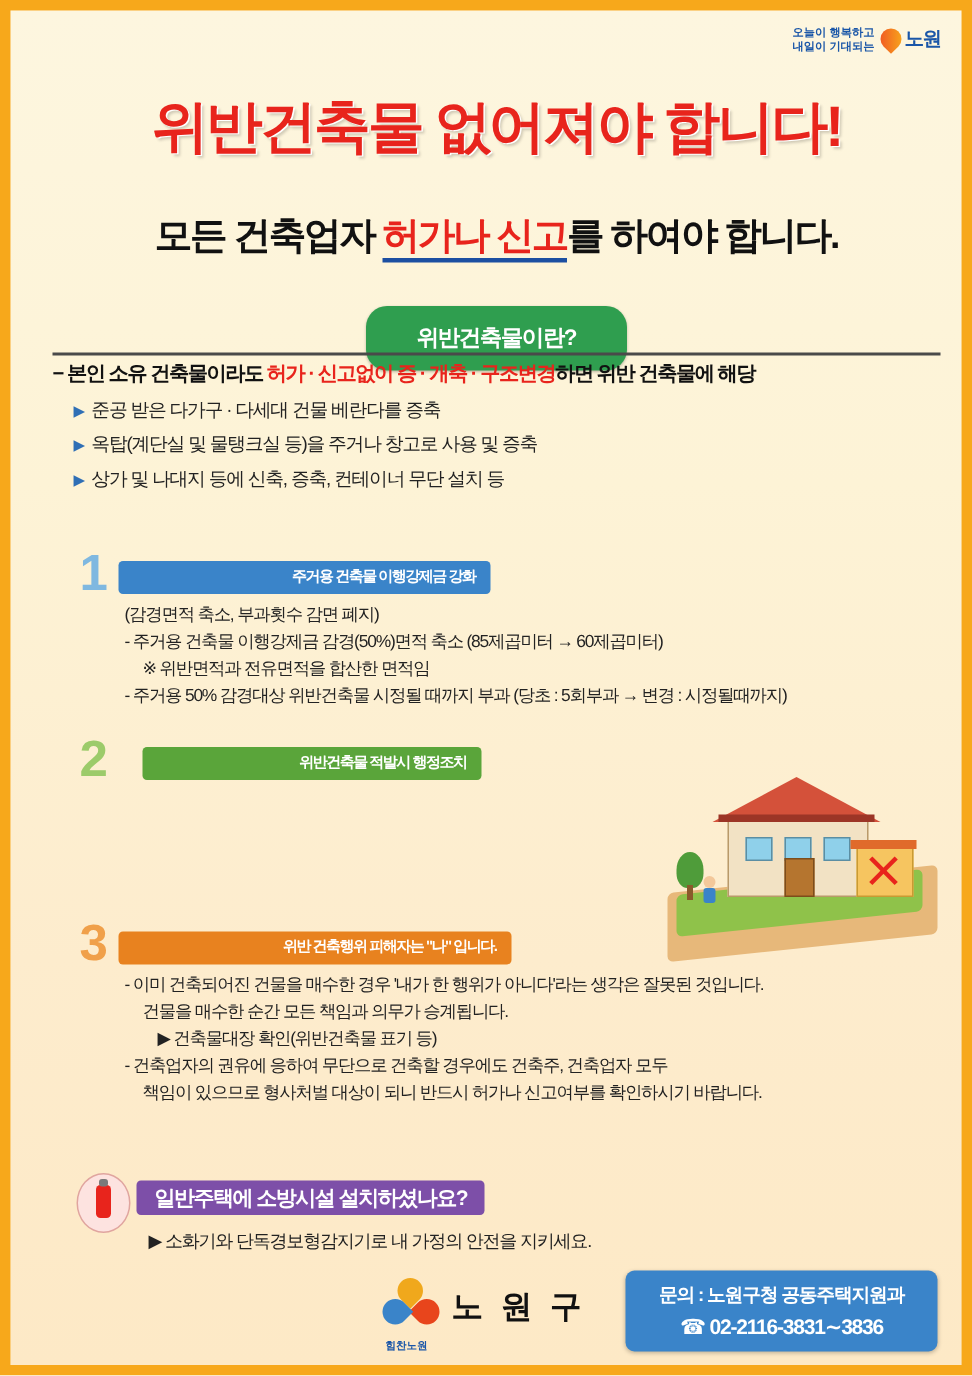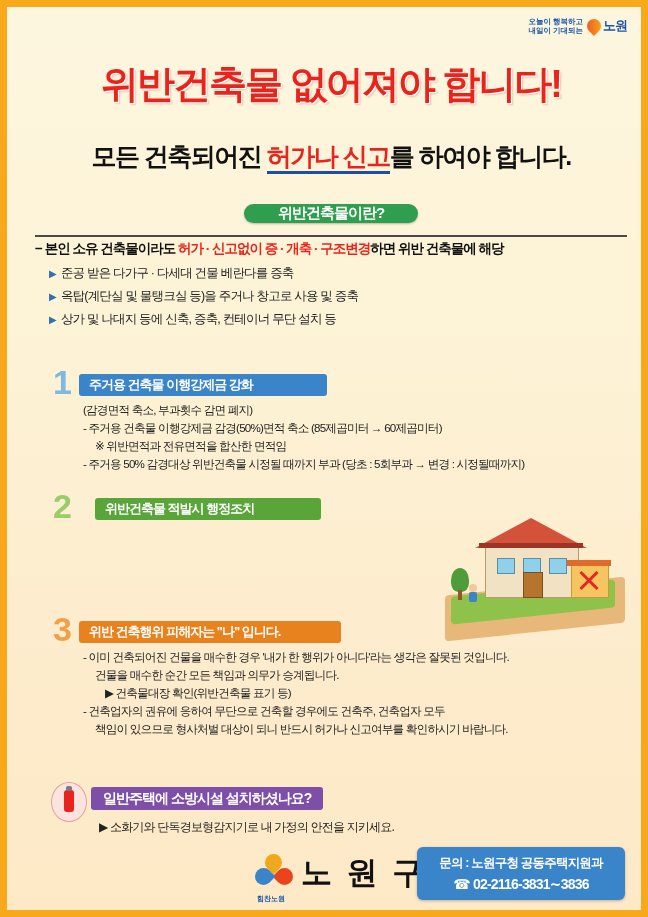--- a/index.html
+++ b/index.html
@@ -48,21 +48,21 @@
   }
   .title2 .hi{color:#e8241c;border-bottom:3px solid #1c4fa1;padding-bottom:1px;}
 
   
   .def-band{
     position:absolute;top:197px;left:0;width:648px;text-align:center;
   }
   .def-pill{
     display:inline-block;
     background:#2f9e4f;color:#fff;font-weight:bold;font-size:15px;
-    padding:0 34px;border-radius:14px;letter-spacing:-1px;
+    padding:12px 34px;border-radius:14px;letter-spacing:-1px;
     box-shadow:0 1px 2px rgba(0,0,0,.25);
   }
   .def-sep{
     position:absolute;top:228px;left:28px;width:592px;height:2px;background:#4a4a4a;
   }
   .def-list{
     position:absolute;top:233px;left:28px;width:600px;
   }
   .def-main{
     font-size:13.5px;font-weight:bold;color:#111;letter-spacing:-1px;margin-bottom:7px;
@@ -76,22 +76,22 @@
   
   .num{
     position:absolute;font-size:34px;font-weight:bold;line-height:1;
   }
   .num1{left:46px;top:358px;color:#7fb8e0;}
   .num2{left:46px;top:482px;color:#9ccb6a;}
   .num3{left:46px;top:605px;color:#f0a04a;}
 
   .sec-head{
     position:absolute;height:22px;line-height:22px;
-    color:#fff;font-weight:bold;font-size:13px;letter-spacing:-1px;
-    padding:0 10px;border-radius:3px;
+    color:#fff;font-weight:bold;font-size:10px;letter-spacing:-1px;
+    padding:0 10px;border-radius:3px;text-align:right;
   }
   .sh1{left:72px;top:367px;background:#3a84c9;width:228px;}
   .sh2{left:88px;top:491px;background:#5aa53a;width:206px;}
   .sh3{left:72px;top:614px;background:#e8821f;width:242px;}
 
   .sec-body{position:absolute;left:76px;width:540px;font-size:11.6px;color:#222;letter-spacing:-0.8px;line-height:1.55;}
   .b1{top:394px;}
   .b2{top:518px;width:330px;}
   .b3{top:641px;}
   .sec-body .ind{margin-left:12px;}
@@ -181,21 +181,21 @@
   
   .footer-logo{
     position:absolute;left:248px;top:845px;display:flex;align-items:center;gap:8px;
   }
   .footer-logo .symbol{position:relative;width:38px;height:38px;}
   .footer-logo .symbol .p{position:absolute;width:17px;height:17px;border-radius:50% 50% 50% 0;}
   .footer-logo .symbol .p1{left:10px;top:0;background:#f0a81c;transform:rotate(-45deg);}
   .footer-logo .symbol .p2{left:21px;top:14px;background:#e8451c;transform:rotate(45deg);}
   .footer-logo .symbol .p3{left:0;top:14px;background:#3a84c9;transform:rotate(-135deg);}
   .footer-logo .flabel{font-size:7px;color:#1a56a8;font-weight:bold;position:absolute;left:2px;top:40px;white-space:nowrap;}
-  .footer-logo .fname{font-size:31px;font-weight:bold;color:#111;letter-spacing:3px;}
+  .footer-logo .fname{font-size:21px;font-weight:bold;color:#111;letter-spacing:3px;}
 
   .contact{
     position:absolute;right:16px;top:840px;width:196px;
     background:#3a84c9;color:#fff;border-radius:6px;
     padding:8px 6px;text-align:center;font-weight:bold;letter-spacing:-0.8px;
     box-shadow:0 1px 3px rgba(0,0,0,.25);
     margin-left:41px;
   }
   .contact .l1{font-size:12.5px;margin-bottom:4px;}
   .contact .l2{font-size:14px;}
@@ -211,21 +211,21 @@
       <div class="l2">내일이 기대되는</div>
     </div>
     <div class="mark">
       <span class="petal"></span>
       <span class="nw">노원</span>
     </div>
   </div>
 
   <div class="title1">위반건축물 없어져야 합니다!</div>
   <div class="title2">
-    <span>모든 건축되어진 </span><span class="hi">허가나 신고</span><span>를 하여야 합니다.</span>
+    <span>모든 건축업자 </span><span class="hi">허가나 신고</span><span>를 하여야 합니다.</span>
   </div>
 
   <div class="def-band">
     <span class="def-pill">위반건축물이란?</span>
   </div>
   <div class="def-sep"></div>
   <div class="def-list">
     <div class="def-main">
       <span>− 본인 소유 건축물이라도 </span><span class="r">허가 · 신고없이 증 · 개축 · 구조변경</span><span>하면 위반 건축물에 해당</span>
     </div>

